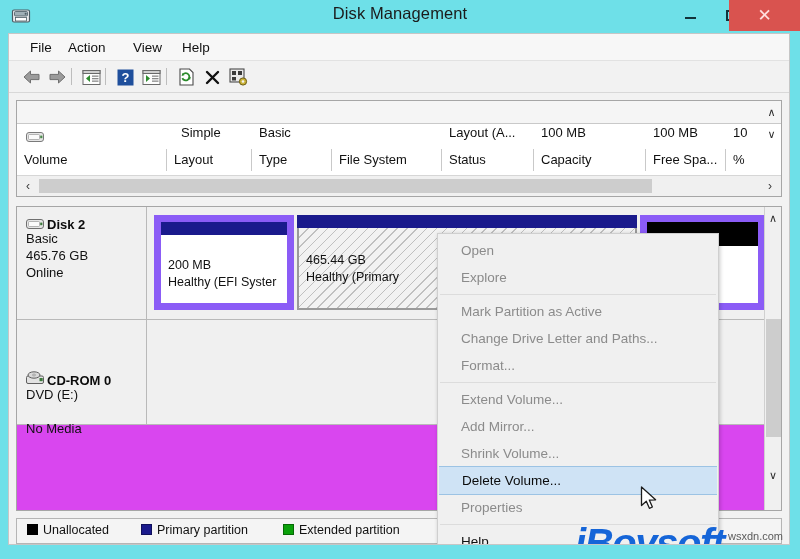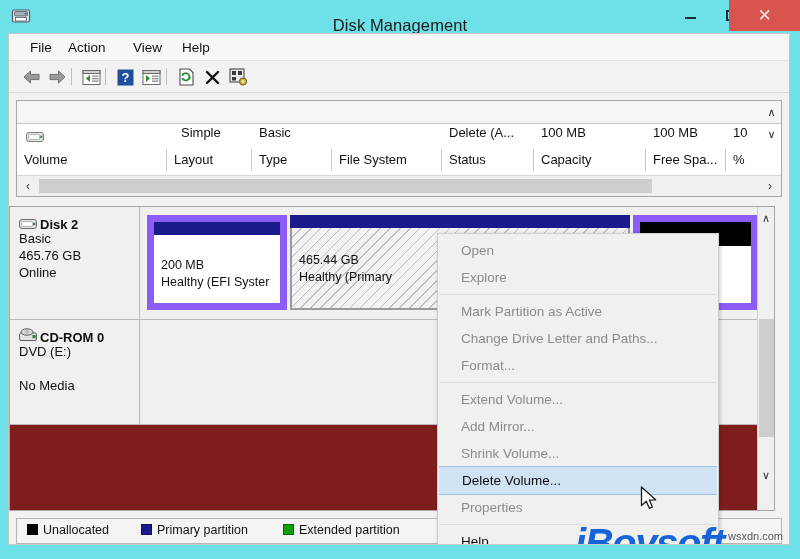--- a/index.html
+++ b/index.html
@@ -35,21 +35,20 @@
     width: 20px; height: 20px;
   }
   #title-text {
     position: absolute;
     left: 0; top: 4px;
     width: 800px;
     text-align: center;
     font-size: 16.5px;
     color: #1b1b1b;
     letter-spacing: .1px;
-    margin-top: 12px;
   }
   .winbtn {
     position: absolute;
     top: 0;
     height: 30px;
     display: flex;
     align-items: center;
     justify-content: center;
   }
   #btn-min { left: 672px; width: 36px; }
@@ -202,23 +201,23 @@
     width: 17px;
     display: flex; align-items: center; justify-content: center;
     font-size: 11px; color: #2d2d2d;
   }
   #vl-up { right: 1px; top: 2px; height: 18px; }
   #vl-dn { right: 1px; top: 24px; height: 18px; }
 
   
   #diskpane {
     position: absolute;
-    left: 0; top: 172px;
+    left: 7px; top: 172px;
     width: 766px; height: 305px;
-    background: #7f1d1d;
+    background: #d946ef;
     border: 1px solid #a6a6a6;
     box-sizing: border-box;
     overflow: hidden;
   }
 
   .diskrow {
     position: absolute;
     left: 0;
     width: 748px;
     background: #f0f0f0;
@@ -510,21 +509,21 @@
         <svg width="18" height="12" viewBox="0 0 18 12">
           <rect x="0.5" y="1.5" width="17" height="9" rx="2.5" fill="#e6e6e6" stroke="#7a7a7a" stroke-width="1"></rect>
           <rect x="2.5" y="3.5" width="11" height="5" rx="1" fill="#fbfbfb" stroke="#9a9a9a" stroke-width=".7"></rect>
           <rect x="14.2" y="4.6" width="2.2" height="2.6" fill="#4c8c4c"></rect>
         </svg>
       </div>
 
       <div class="rowcell" style="left:0;width:764px;height:20px;"></div>
       <div class="rowcell" style="left:164px">Simple</div>
       <div class="rowcell" style="left:242px">Basic</div>
-      <div class="rowcell" style="left:432px">Delete (A...</div>
+      <div class="rowcell" style="left:432px">Layout (A...</div>
       <div class="rowcell" style="left:524px">100 MB</div>
       <div class="rowcell" style="left:636px">100 MB</div>
       <div class="rowcell" style="left:716px">10</div>
 
       <div class="vscroll-mini" id="vl-up">∧</div>
       <div class="vscroll-mini" id="vl-dn">∨</div>
 
       <div id="hscroll">
         <div class="hs-arrow" id="hs-left">‹</div>
         <div id="hscroll-thumb"></div>
@@ -568,21 +567,21 @@
         </div>
 
         <div class="partstrip" style="left:623px;width:125px;">
           <div class="partbar" style="background:#000000;height:24px;"></div>
           <div class="parttext"></div>
         </div>
       </div>
 
       <div class="diskrow" id="cdromrow">
         <div class="diskinfo">
-          <div style="position:relative;height:15px;">
+          <div style="position:relative;height:15px;margin-top:43px;">
             <span style="position:absolute;left:0;top:0px;">
               <svg width="19" height="14" viewBox="0 0 19 14">
                 <rect x="0.5" y="5" width="17" height="7.5" rx="1.5" fill="#e2e2e2" stroke="#5f5f5f" stroke-width="1"></rect>
                 <ellipse cx="8" cy="4" rx="6" ry="3.2" fill="#d9d9d9" stroke="#5f5f5f" stroke-width="1"></ellipse>
                 <ellipse cx="8" cy="4" rx="1.5" ry=".9" fill="#fafafa" stroke="#6f6f6f" stroke-width=".6"></ellipse>
                 <rect x="13.5" y="7" width="3.2" height="3.2" fill="#3c7a3c"></rect>
               </svg>
             </span>
             <span class="diskname">CD-ROM 0</span>
           </div>

